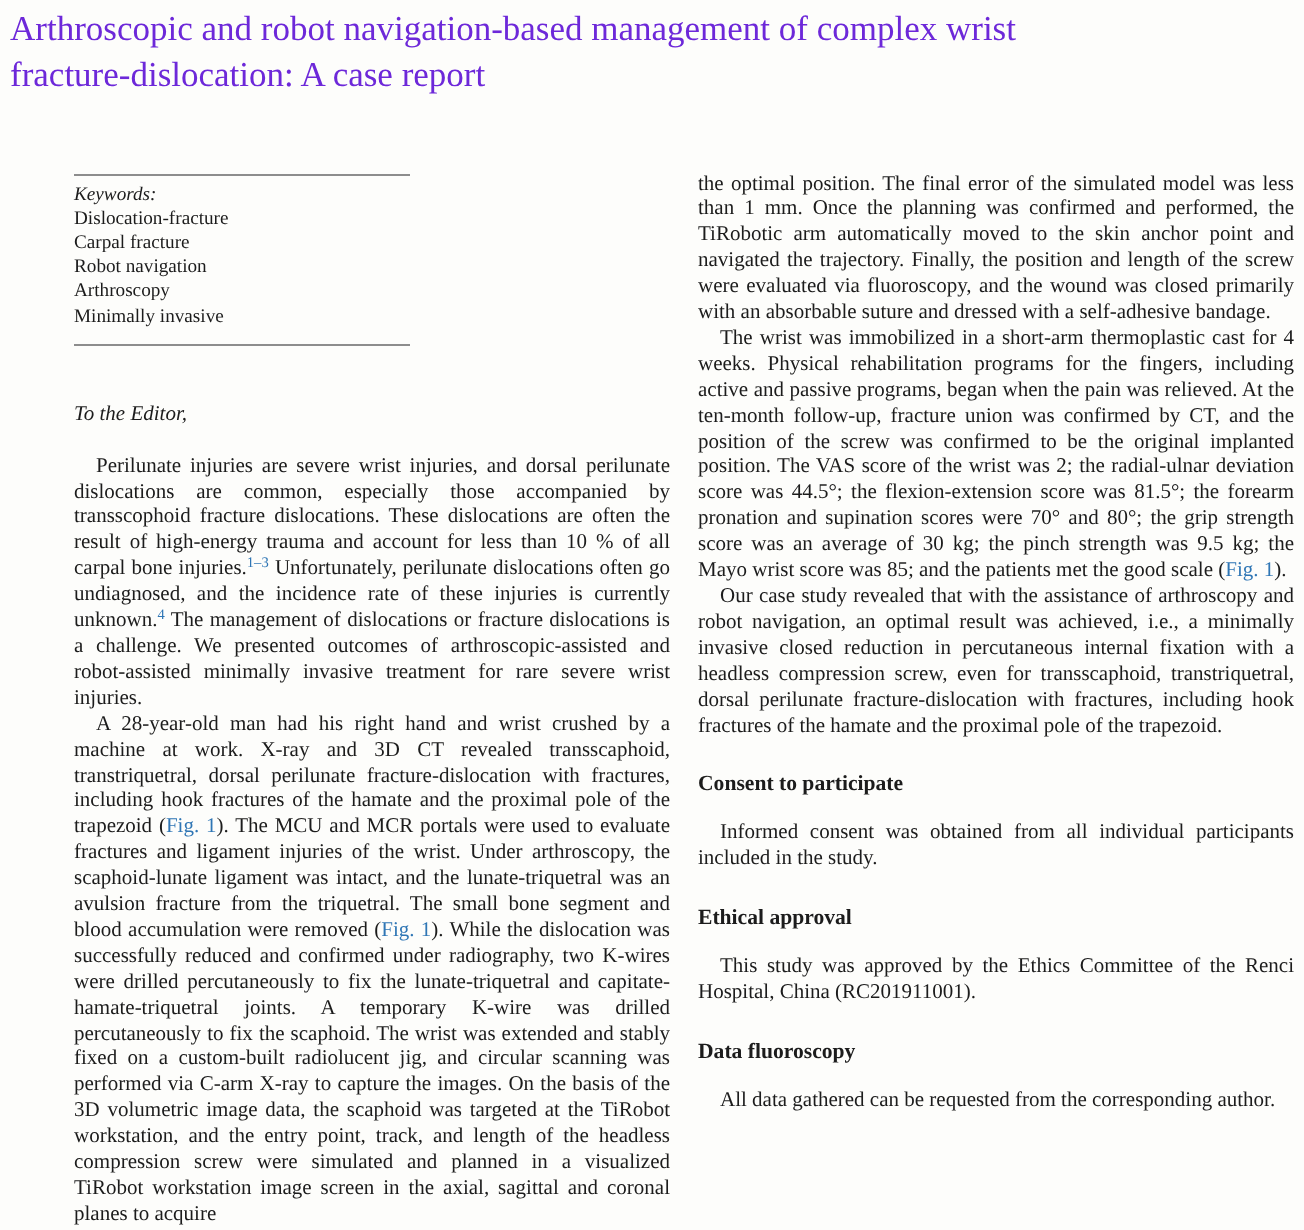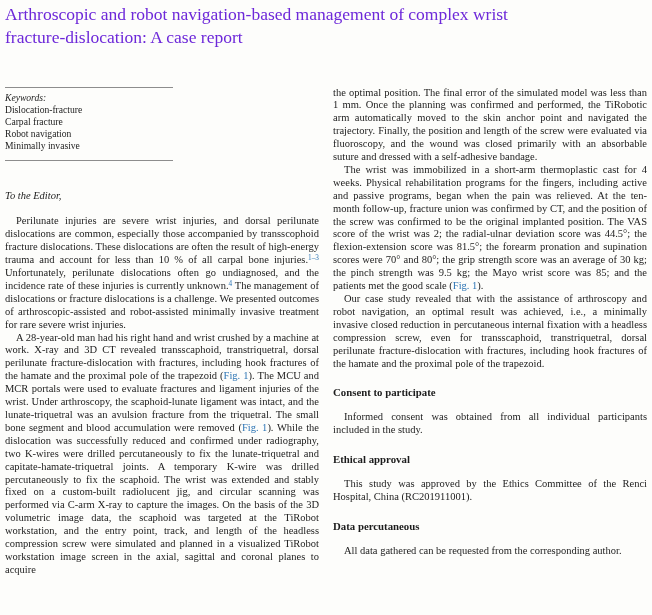--- a/index.html
+++ b/index.html
@@ -14,21 +14,21 @@
 
   .article-title {
     font-size: 17.5px;
     font-weight: 400;
     line-height: 1.3;
     margin: 0;
     max-width: 552px;
     color: #6d28d9;
   }
 
-  .columns { display: flex; gap: 14px; margin-top: 38px; }
+  .columns { display: flex; gap: 14px; margin-top: 38px; margin-left: 32px; }
   .col {
     width: 316px;
     font-size: 10.5px;
     line-height: 12.9px;
     text-align: justify;
   }
 
   .keywords-box {
     width: 168px;
     border-top: 1px solid #8d8d8d;
@@ -70,20 +70,21 @@
 
   <div class="columns">
 
     <div class="col">
 
       <div class="keywords-box">
         <div class="kw-label">Keywords:</div>
         <div>Dislocation-fracture</div>
         <div>Carpal fracture</div>
         <div>Robot navigation</div>
+        <div>Arthroscopy</div>
         <div>Minimally invasive</div>
       </div>
 
       <div class="salutation">To the Editor,</div>
 
       <p class="body-para indent first-after-salutation"><span>Perilunate injuries are severe wrist injuries, and dorsal perilunate dislocations are common, especially those accompanied by transscophoid fracture dislocations. These dislocations are often the result of high-energy trauma and account for less than 10 % of all carpal bone injuries.</span><span class="sup-ref">1–3</span><span> Unfortunately, perilunate dislocations often go undiagnosed, and the incidence rate of these injuries is currently unknown.</span><span class="sup-ref">4</span><span> The management of dislocations or fracture dislocations is a challenge. We presented outcomes of arthroscopic-assisted and robot-assisted minimally invasive treatment for rare severe wrist injuries.</span></p>
       <p class="body-para indent"><span>A 28-year-old man had his right hand and wrist crushed by a machine at work. X-ray and 3D CT revealed transscaphoid, transtriquetral, dorsal perilunate fracture-dislocation with fractures, including hook fractures of the hamate and the proximal pole of the trapezoid (</span><span class="ref">Fig. 1</span><span>). The MCU and MCR portals were used to evaluate fractures and ligament injuries of the wrist. Under arthroscopy, the scaphoid-lunate ligament was intact, and the lunate-triquetral was an avulsion fracture from the triquetral. The small bone segment and blood accumulation were removed (</span><span class="ref">Fig. 1</span><span>). While the dislocation was successfully reduced and confirmed under radiography, two K-wires were drilled percutaneously to fix the lunate-triquetral and capitate-hamate-triquetral joints. A temporary K-wire was drilled percutaneously to fix the scaphoid. The wrist was extended and stably fixed on a custom-built radiolucent jig, and circular scanning was performed via C-arm X-ray to capture the images. On the basis of the 3D volumetric image data, the scaphoid was targeted at the TiRobot workstation, and the entry point, track, and length of the headless compression screw were simulated and planned in a visualized TiRobot workstation image screen in the axial, sagittal and coronal planes to acquire</span></p>
 
     </div>
 
@@ -92,19 +93,19 @@
       <p class="body-para">the optimal position. The final error of the simulated model was less than 1 mm. Once the planning was confirmed and performed, the TiRobotic arm automatically moved to the skin anchor point and navigated the trajectory. Finally, the position and length of the screw were evaluated via fluoroscopy, and the wound was closed primarily with an absorbable suture and dressed with a self-adhesive bandage.</p>
       <p class="body-para indent"><span>The wrist was immobilized in a short-arm thermoplastic cast for 4 weeks. Physical rehabilitation programs for the fingers, including active and passive programs, began when the pain was relieved. At the ten-month follow-up, fracture union was confirmed by CT, and the position of the screw was confirmed to be the original implanted position. The VAS score of the wrist was 2; the radial-ulnar deviation score was 44.5°; the flexion-extension score was 81.5°; the forearm pronation and supination scores were 70° and 80°; the grip strength score was an average of 30 kg; the pinch strength was 9.5 kg; the Mayo wrist score was 85; and the patients met the good scale (</span><span class="ref">Fig. 1</span><span>).</span></p>
       <p class="body-para indent">Our case study revealed that with the assistance of arthroscopy and robot navigation, an optimal result was achieved, i.e., a minimally invasive closed reduction in percutaneous internal fixation with a headless compression screw, even for transscaphoid, transtriquetral, dorsal perilunate fracture-dislocation with fractures, including hook fractures of the hamate and the proximal pole of the trapezoid.</p>
 
       <h2 class="section-heading">Consent to participate</h2>
       <p class="body-para indent">Informed consent was obtained from all individual participants included in the study.</p>
 
       <h2 class="section-heading">Ethical approval</h2>
       <p class="body-para indent">This study was approved by the Ethics Committee of the Renci Hospital, China (RC201911001).</p>
 
-      <h2 class="section-heading">Data percutaneous</h2>
+      <h2 class="section-heading">Data fluoroscopy</h2>
       <p class="body-para indent">All data gathered can be requested from the corresponding author.</p>
 
     </div>
 
   </div>
 </div>
 
 </body></html>

